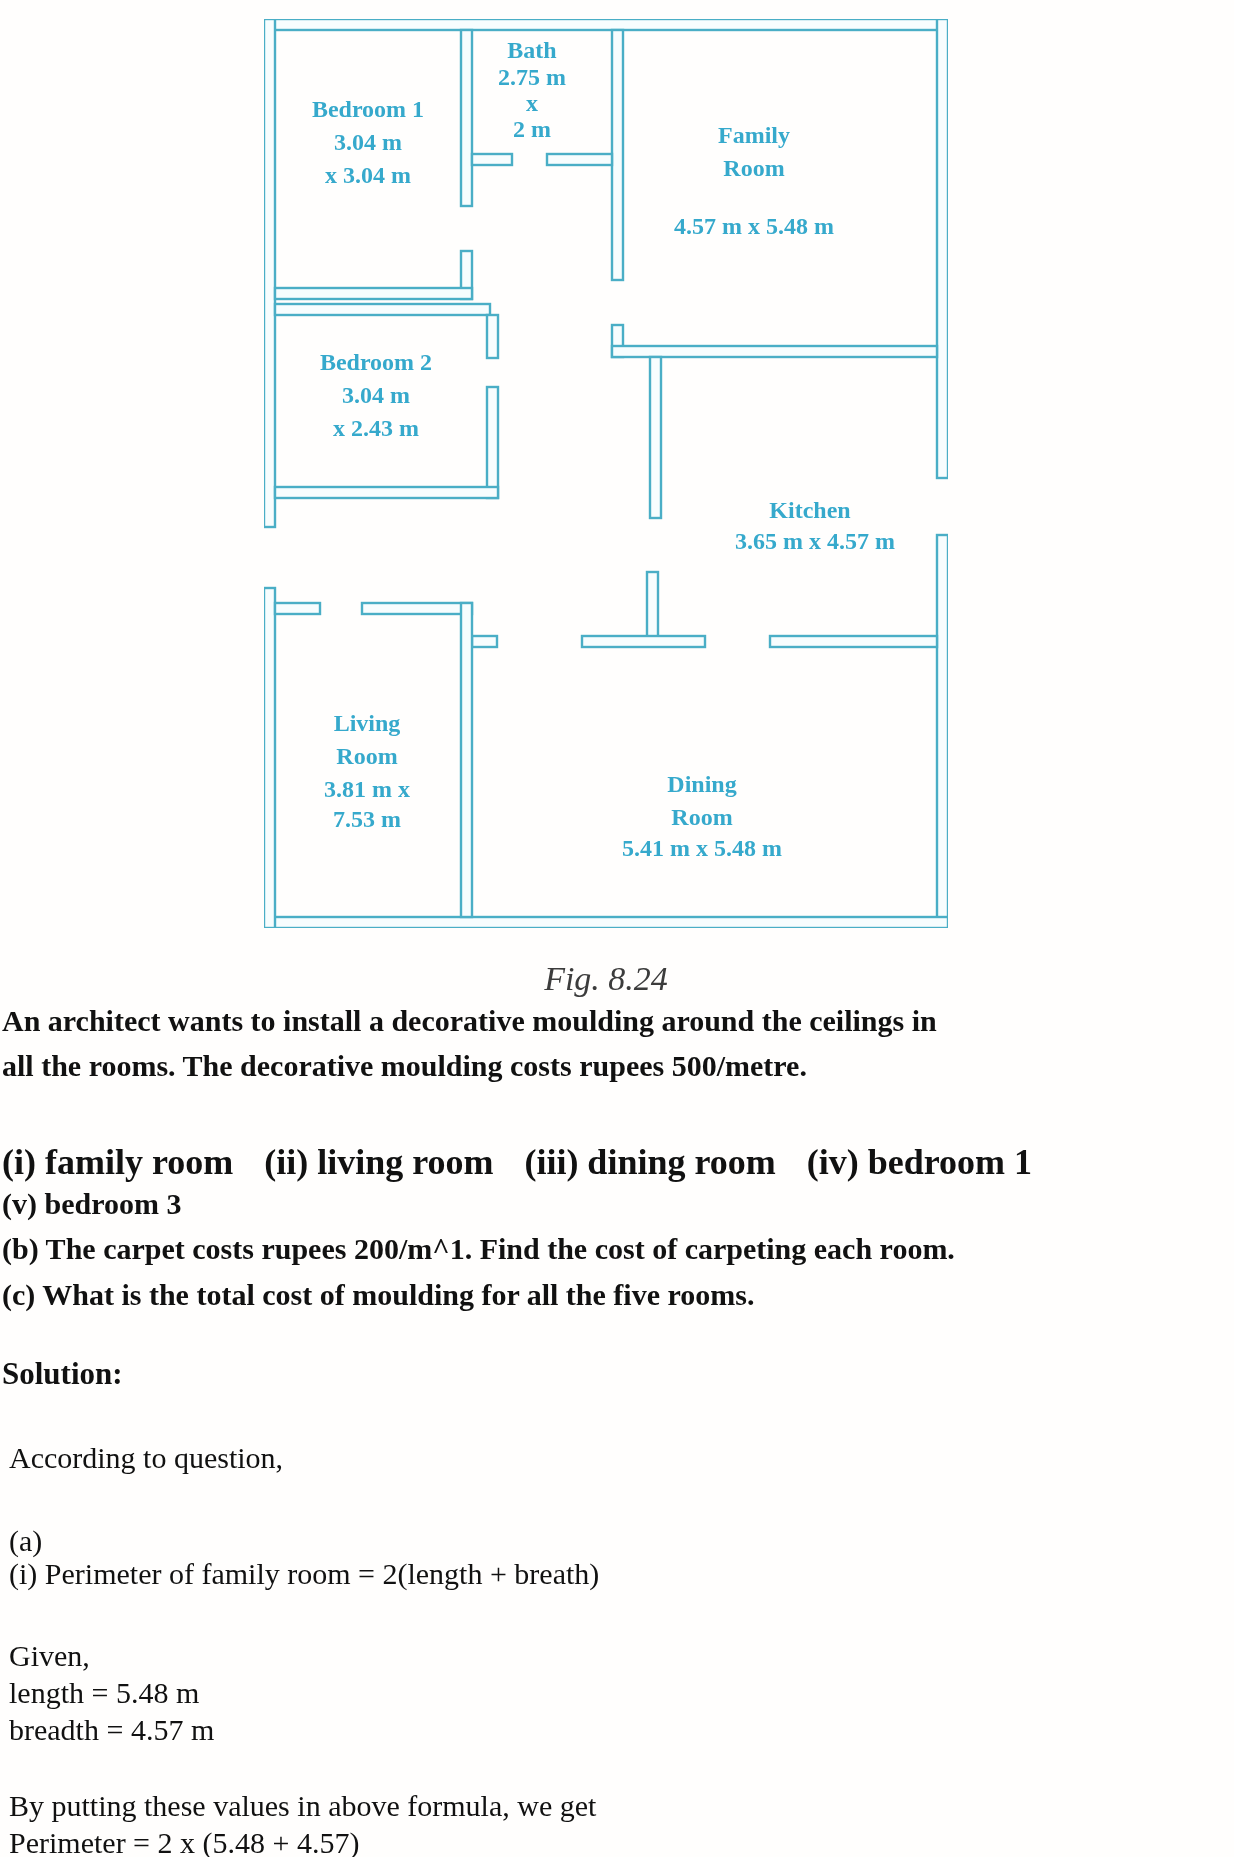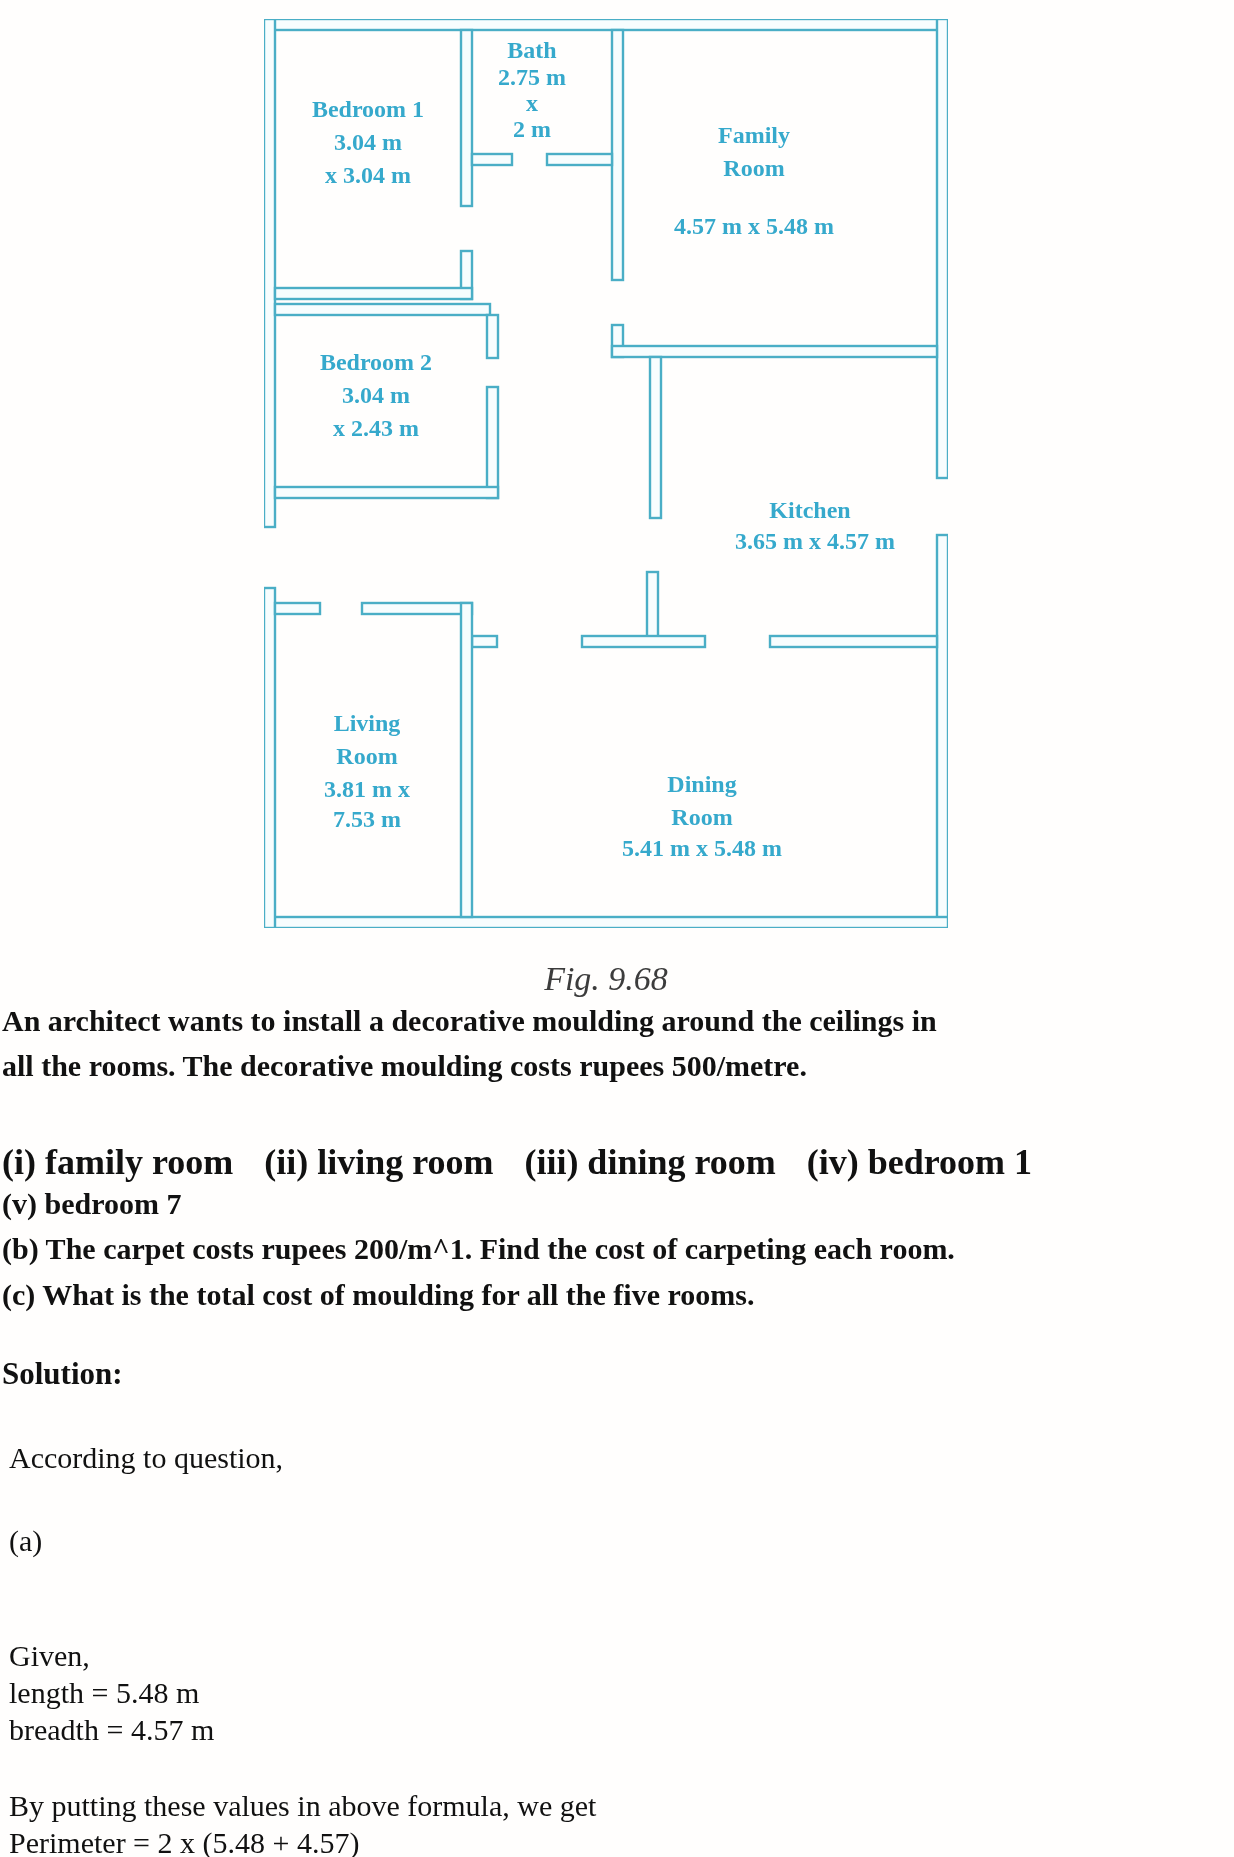--- a/index.html
+++ b/index.html
@@ -84,38 +84,39 @@
       <text class="roomlabel" x="103" y="745">Room</text>
       <text class="roomlabel" x="103" y="778">3.81 m x</text>
       <text class="roomlabel" x="103" y="808">7.53 m</text>
 
       <text class="roomlabel" x="438" y="773">Dining</text>
       <text class="roomlabel" x="438" y="806">Room</text>
       <text class="roomlabel" x="438" y="837">5.41 m x 5.48 m</text>
     </g>
   </svg>
 
-  <div class="fig-caption">Fig. 9.68</div>
+  <div class="fig-caption">Fig. 8.24</div>
 
   <div class="pline" style="top:1004px">An architect wants to install a decorative moulding around the ceilings in</div>
   <div class="pline" style="top:1049px">all the rooms. The decorative moulding costs rupees 500/metre.</div>
 
   <div class="items-row">
     <span>(i) family room</span>
     <span>(ii) living room</span>
     <span>(iii) dining room</span>
     <span>(iv) bedroom 1</span>
   </div>
 
-  <div class="pline" style="top:1187px">(v) bedroom 7</div>
+  <div class="pline" style="top:1187px">(v) bedroom 3</div>
   <div class="pline" style="top:1232px">(b) The carpet costs rupees 200/m^1. Find the cost of carpeting each room.</div>
   <div class="pline" style="top:1278px">(c) What is the total cost of moulding for all the five rooms.</div>
 
   <div class="shead">Solution:</div>
   <div class="sline" style="top:1441px">According to question,</div>
   <div class="sline" style="top:1524px">(a)</div>
+  <div class="sline" style="top:1557px">(i) Perimeter of family room = 2(length + breath)</div>
   <div class="sline" style="top:1639px">Given,</div>
   <div class="sline" style="top:1676px">length = 5.48 m</div>
   <div class="sline" style="top:1713px">breadth = 4.57 m</div>
   <div class="sline" style="top:1789px">By putting these values in above formula, we get</div>
   <div class="sline" style="top:1826px">Perimeter = 2 x (5.48 + 4.57)</div>
 
 </div>
 
 </body></html>

